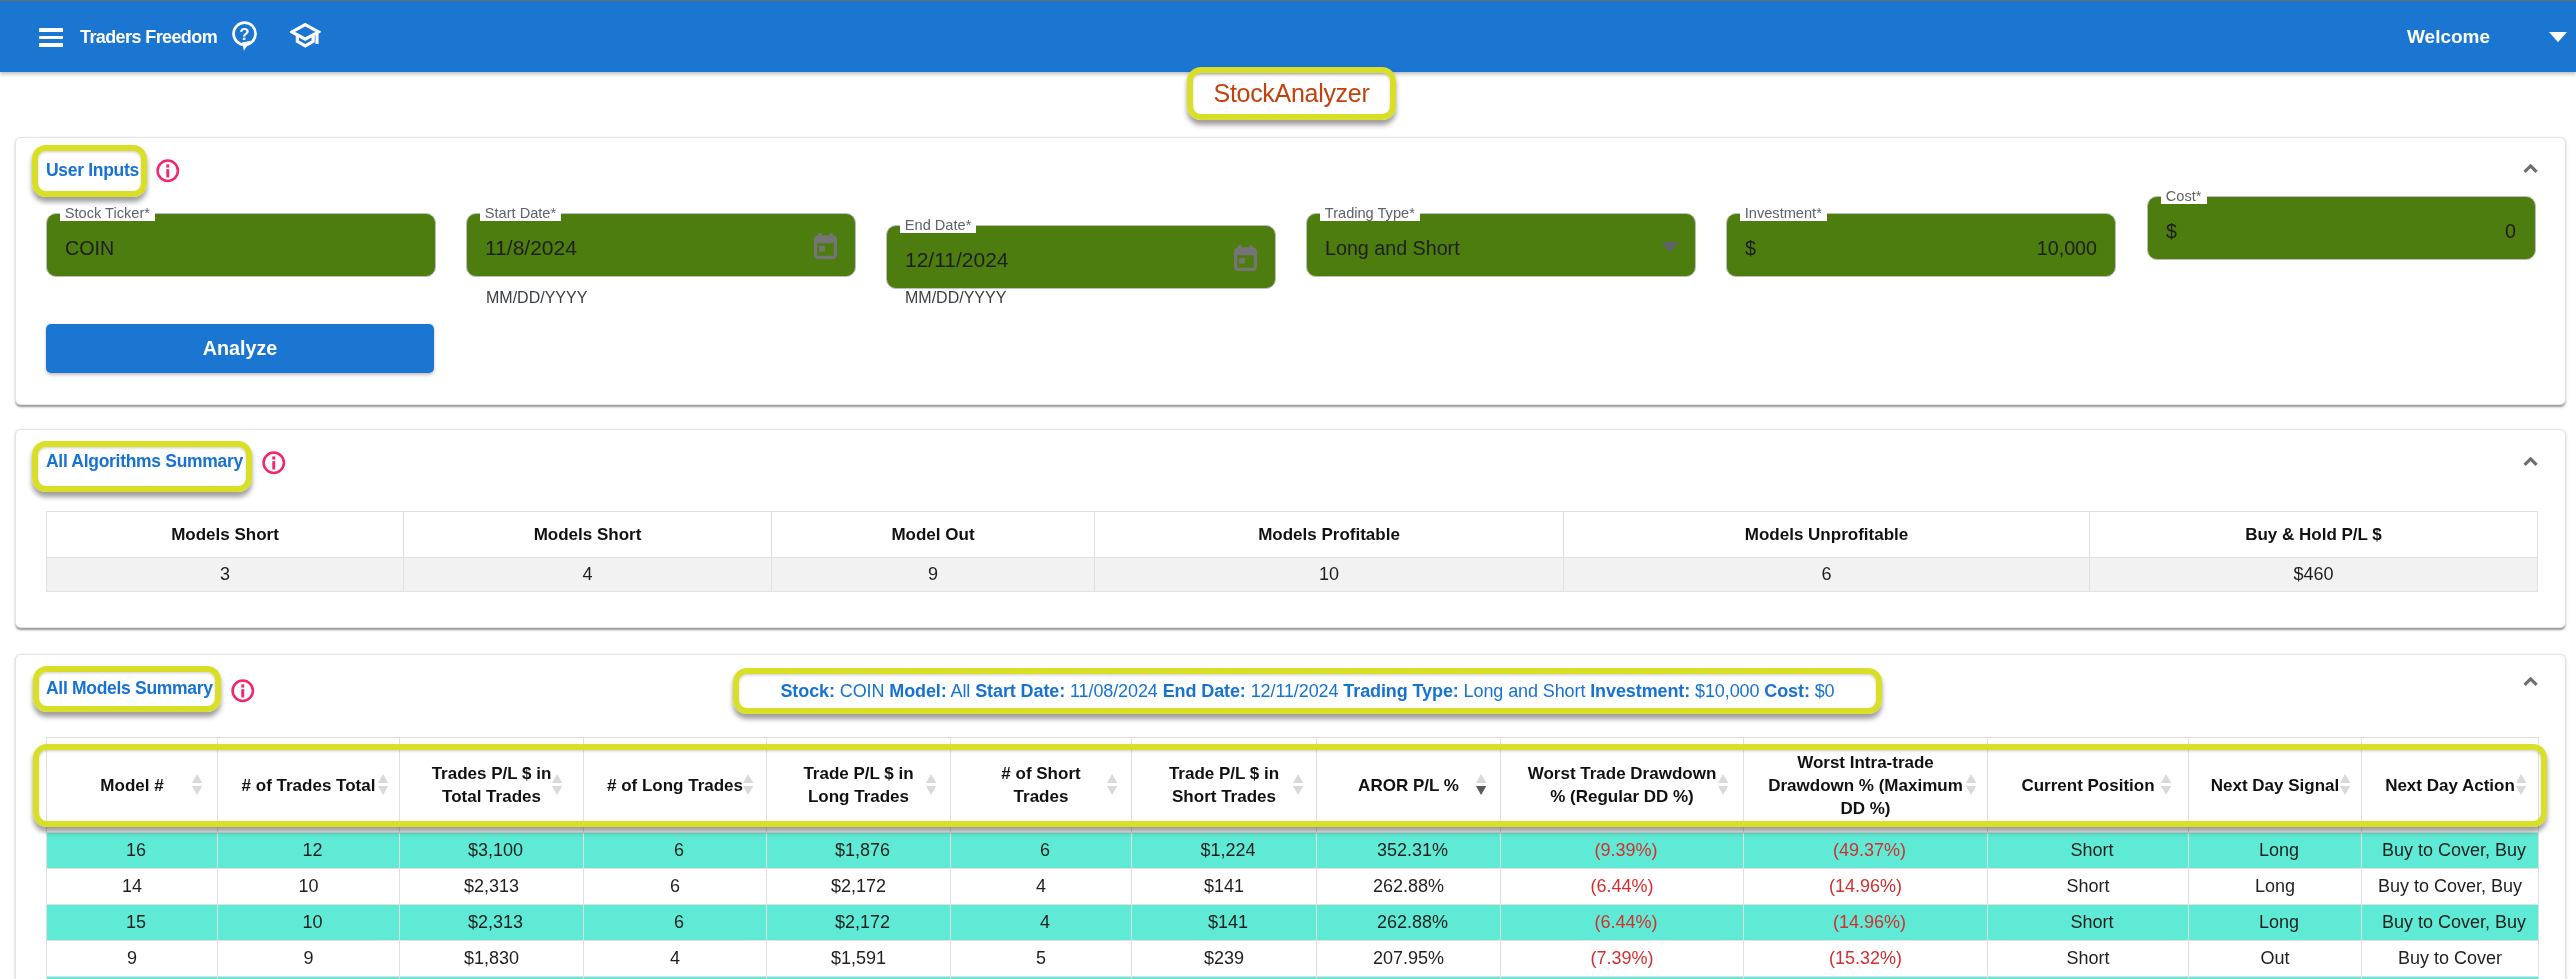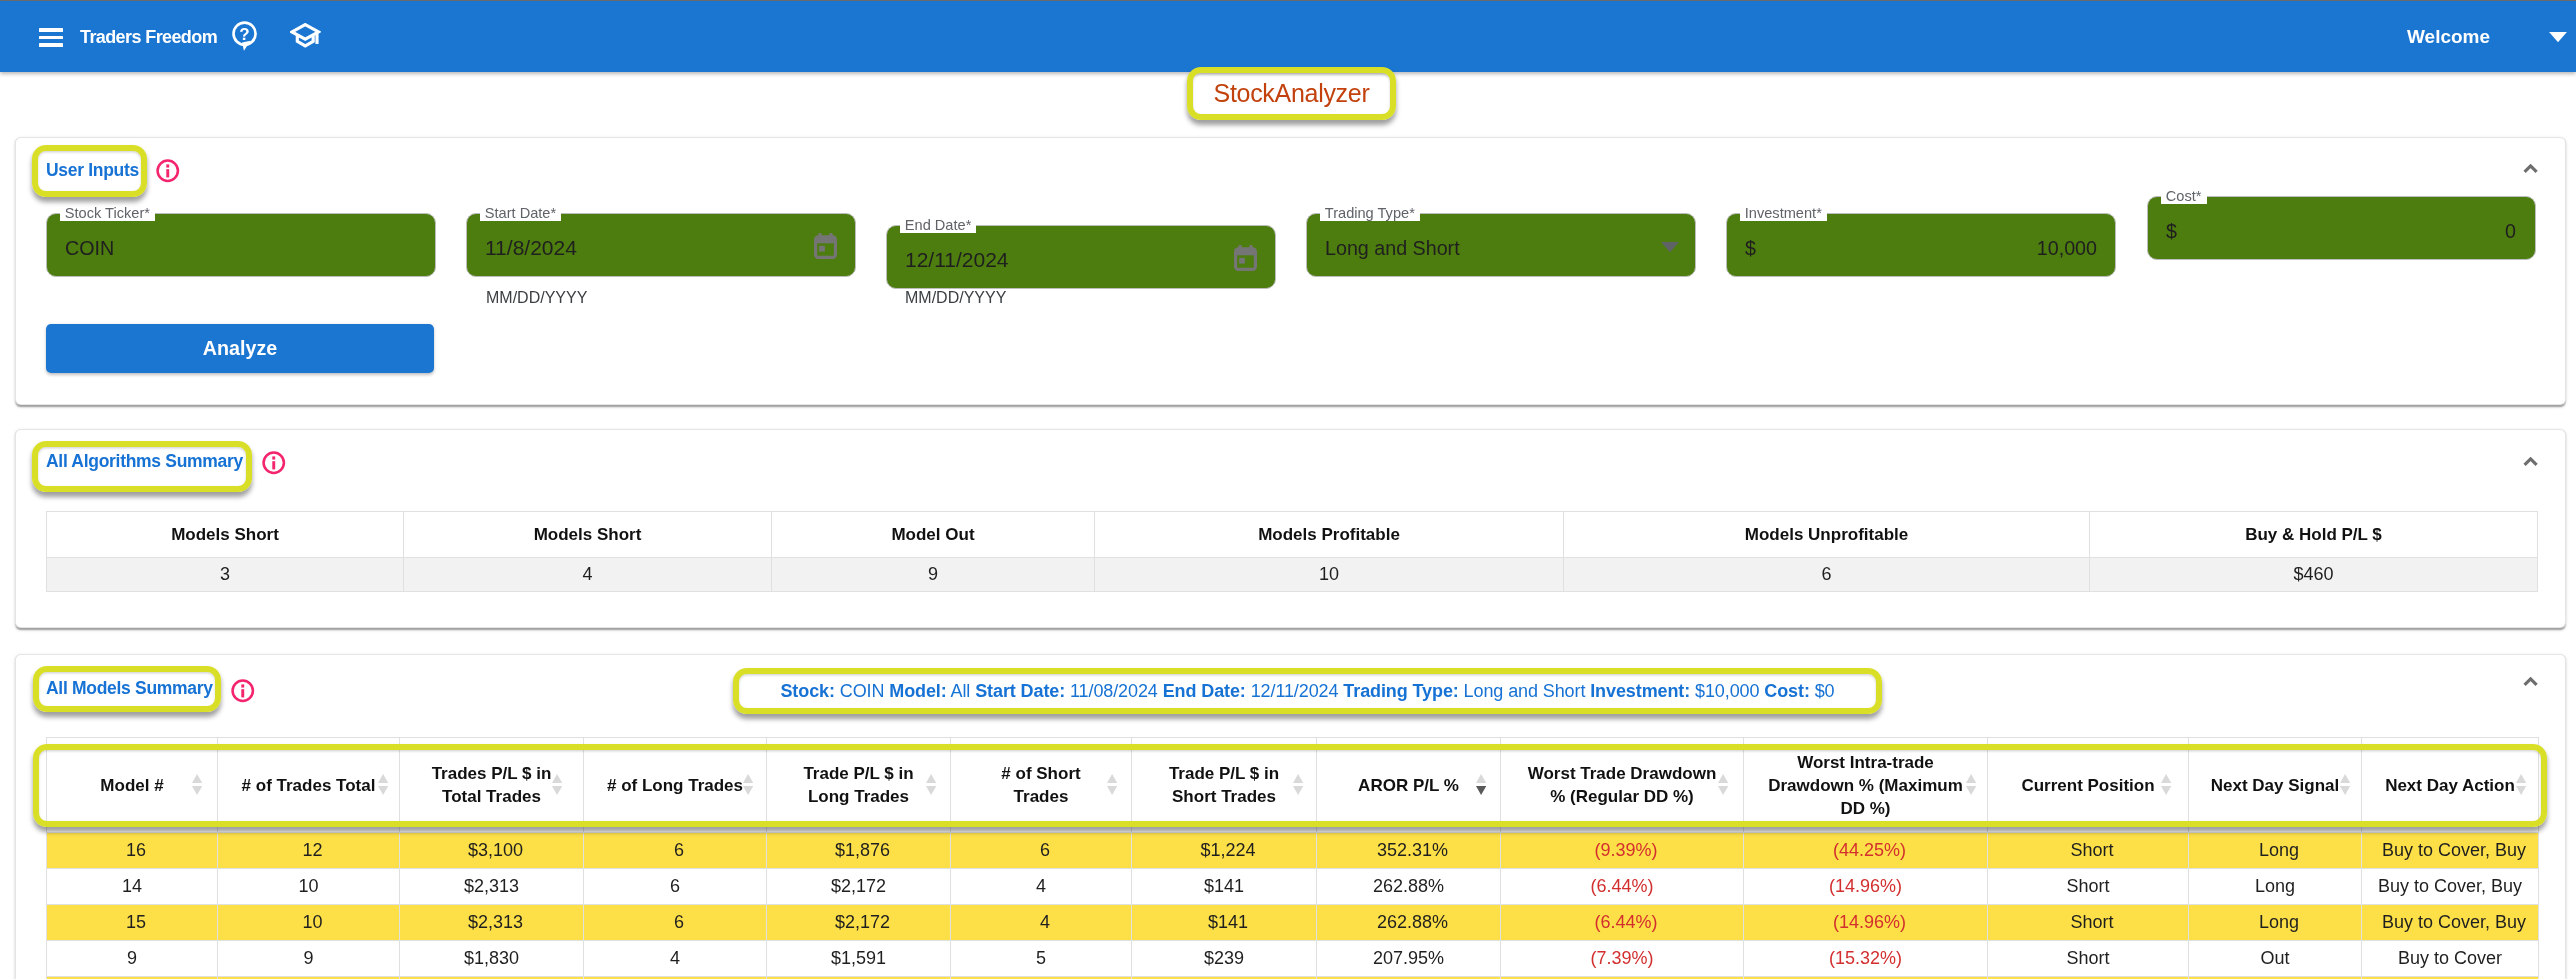--- a/index.html
+++ b/index.html
@@ -25,21 +25,21 @@
 .fval { position:absolute; left:18px; top:23px; font-size:19.7px; color:#1f1f1f; white-space:nowrap; }
 .helper { position:absolute; font-size:16px; color:#3c4043; }
 
 table { border-collapse:collapse; table-layout:fixed; position:absolute; }
 td,th { border:0.6px solid #e0e0e0; text-align:center; vertical-align:middle; overflow:hidden; }
 th { font-weight:bold; color:#111; }
 #tbl2 th { font-size:17px; }
 #tbl2 td { font-size:18px; color:#1f1f1f; background:#f2f2f2; }
 #tbl3 th { font-size:17px; line-height:23px; }
 #tbl3 td { font-size:18px; color:#1f1f1f; }
-#tbl3 tr.g td { background:#fde047;padding-left:8px; }
+#tbl3 tr.g td { background:#5eead4;padding-left:8px; }
 .red { color:#d32f2f; } #tbl3 td.red { color:#d32f2f; }
 .sort { position:absolute; z-index:5; }
 </style>
 </head>
 <body>
 <div class="abs" id="topline"></div>
 <div class="abs" id="appbar"></div>
 
 <div class="abs" id="burger" style="left:39px; top:28px; width:24px; height:19px;">
   <div style="top:0;"></div>
@@ -214,21 +214,21 @@
   <tr class="g" style="height:36px;">
         <td>16</td>
         <td>12</td>
         <td>$3,100</td>
         <td>6</td>
         <td>$1,876</td>
         <td>6</td>
         <td>$1,224</td>
         <td>352.31%</td>
         <td class="red">(9.39%)</td>
-        <td class="red">(44.25%)</td>
+        <td class="red">(49.37%)</td>
         <td>Short</td>
         <td>Long</td>
         <td>Buy to Cover, Buy</td>
       </tr>
   <tr style="height:36px;padding-left:8px;">
         <td>14</td>
         <td>10</td>
         <td>$2,313</td>
         <td>6</td>
         <td>$2,172</td>

